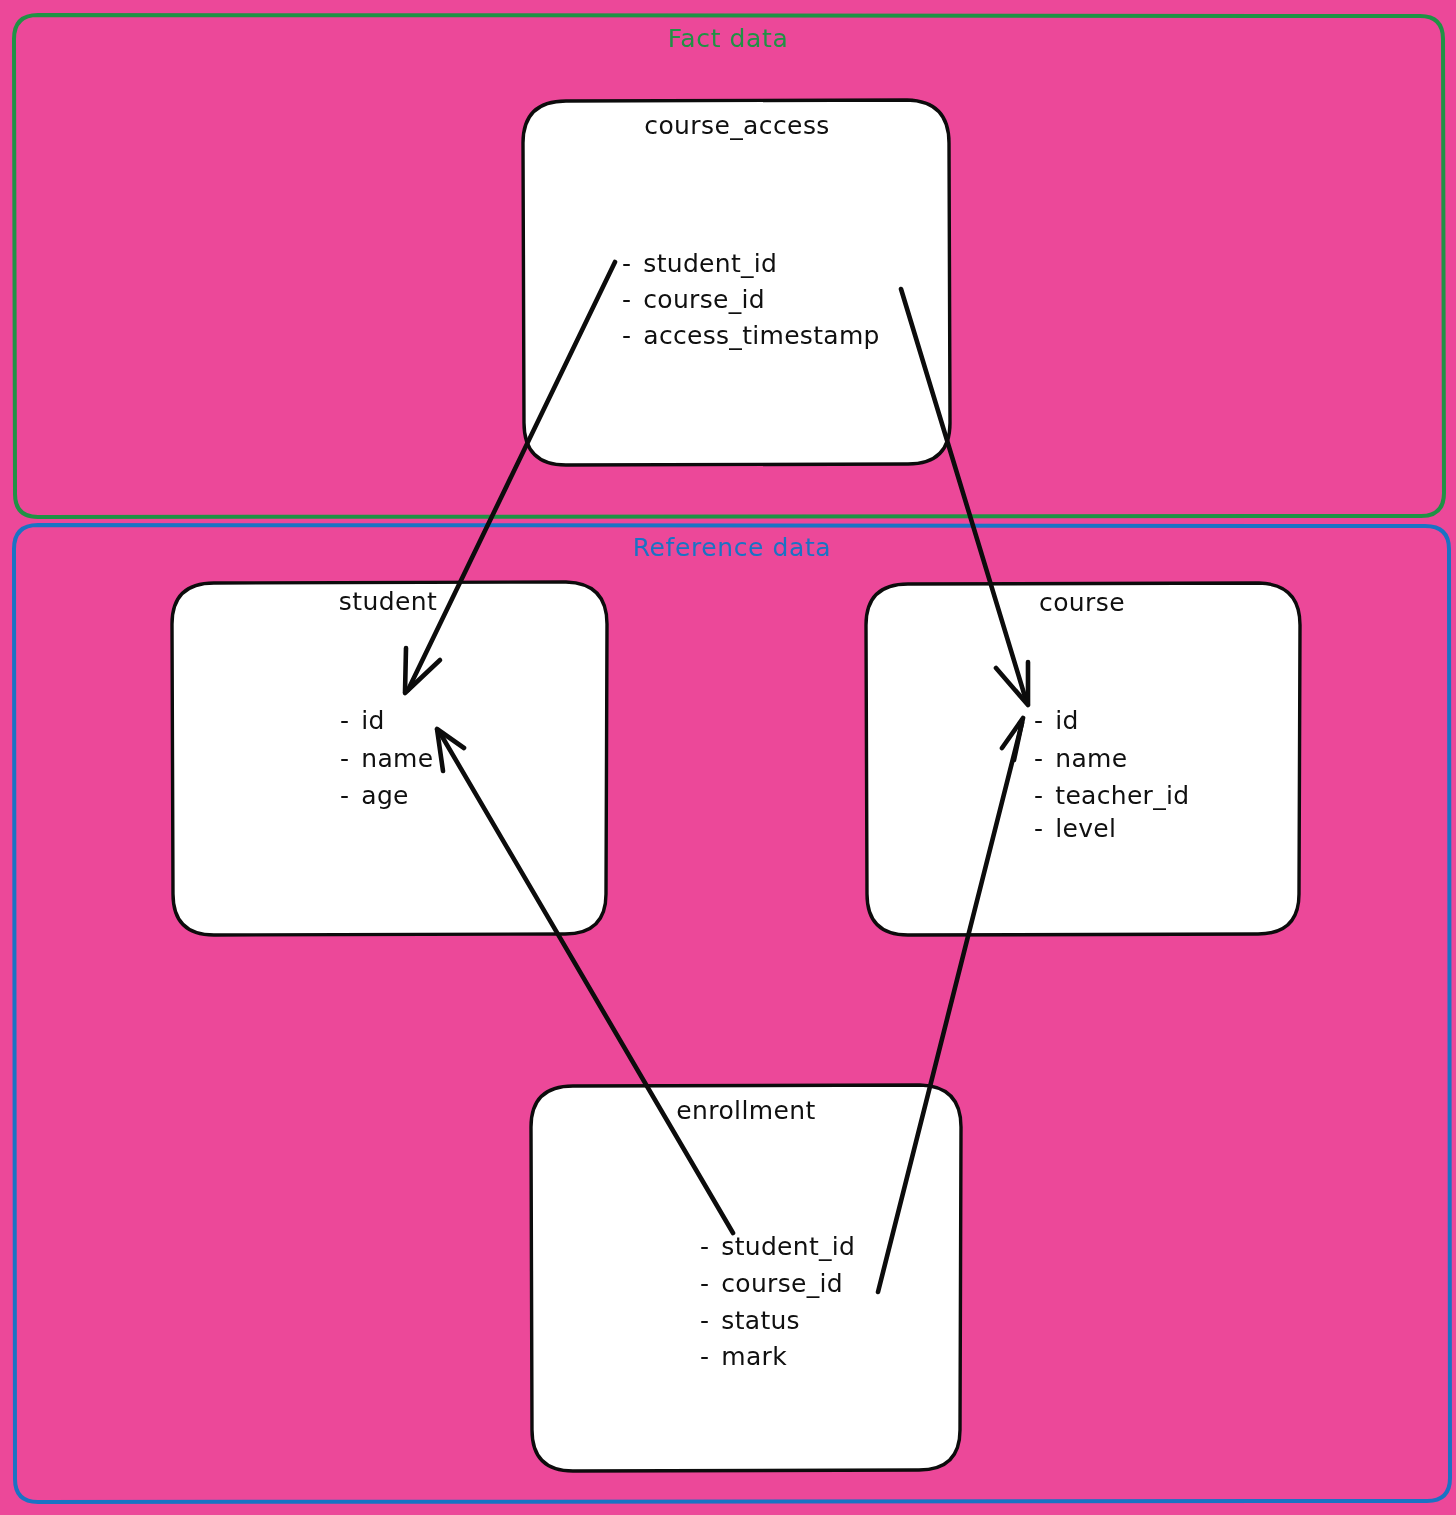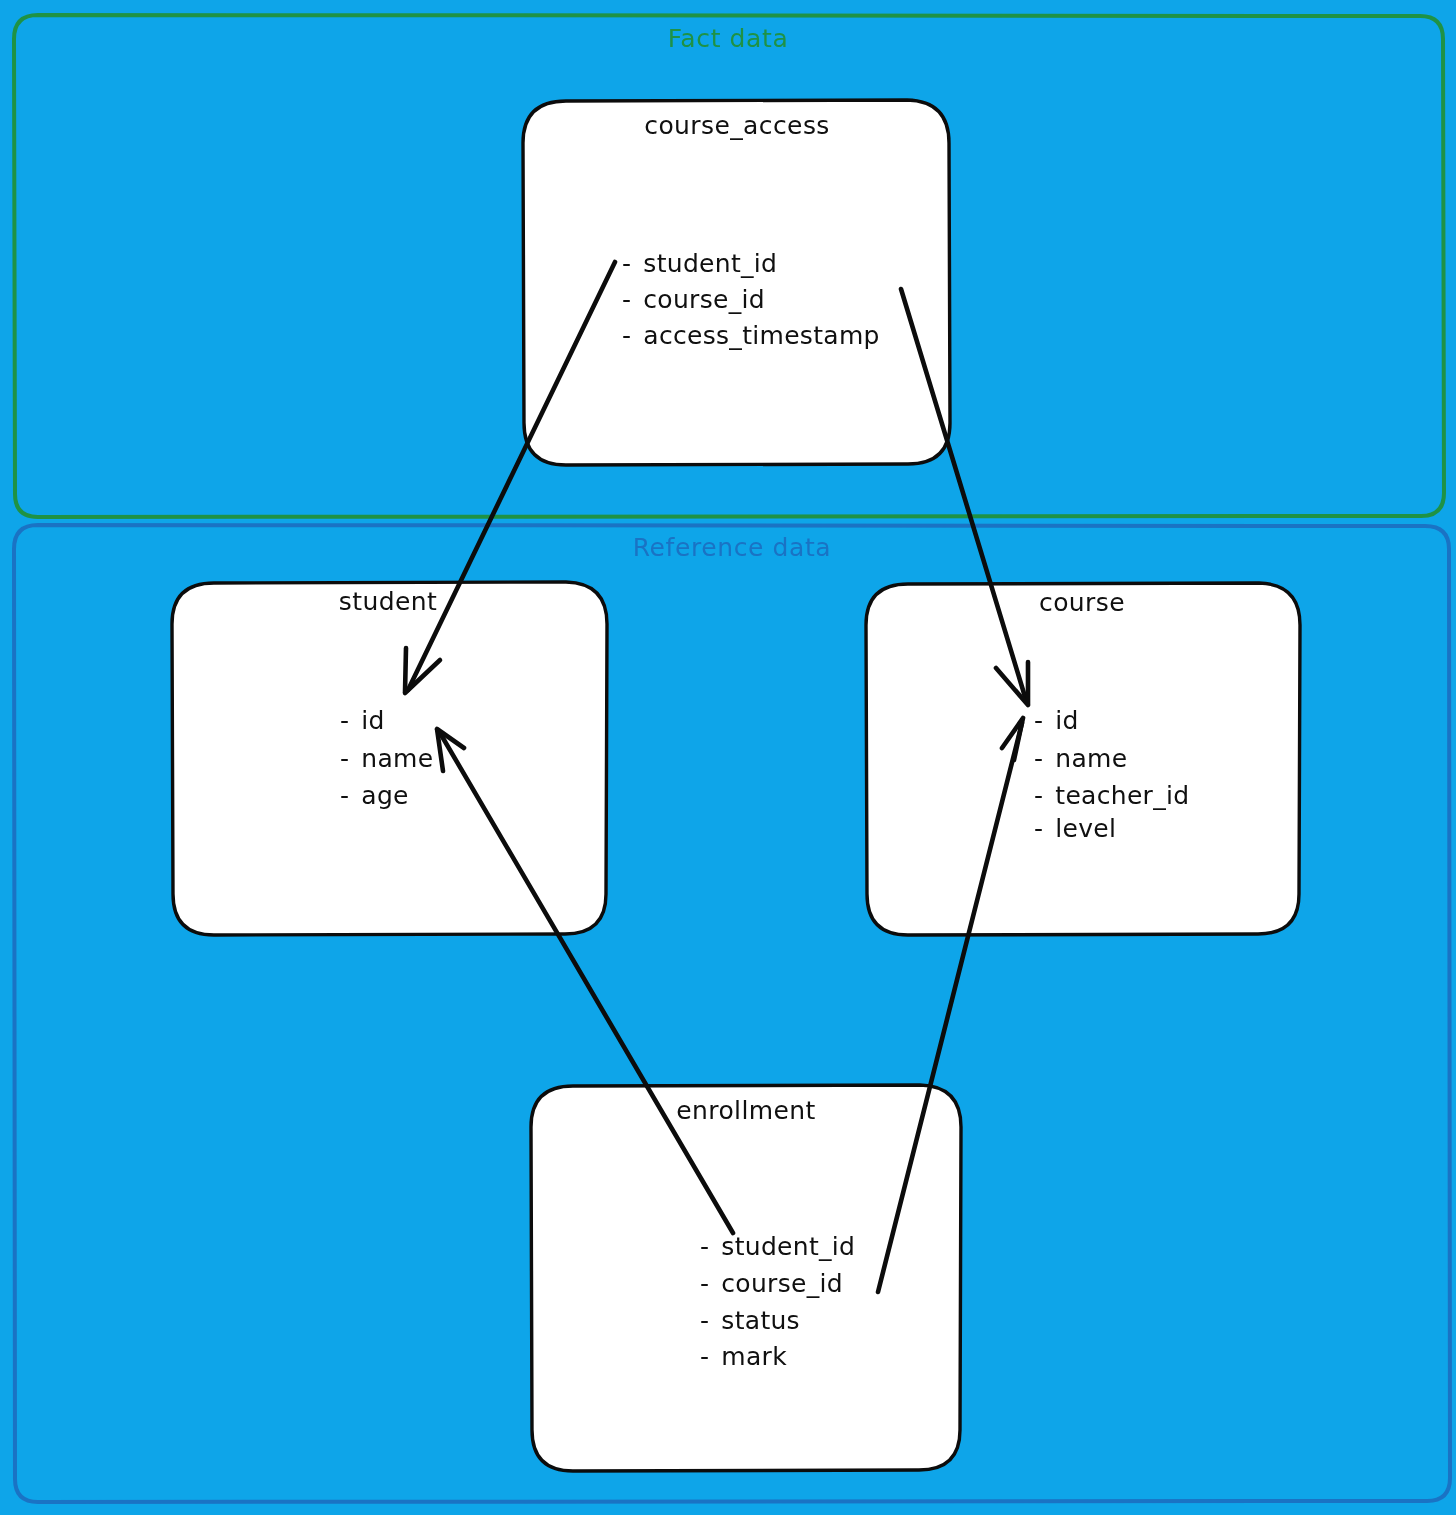--- a/index.html
+++ b/index.html
@@ -4,21 +4,21 @@
 <style>
   html, body {
     margin: 0;
     padding: 0;
     background: #ffffff;
   }
   #canvas {
     position: relative;
     width: 1456px;
     height: 1515px;
-    background: #0ea5e9;
+    background: #ec4899;
     font-family: "DejaVu Sans", sans-serif;
     overflow: hidden;
   }
   #diagram-svg {
     position: absolute;
     top: 0;
     left: 0;
     width: 1456px;
     height: 1515px;
   }

